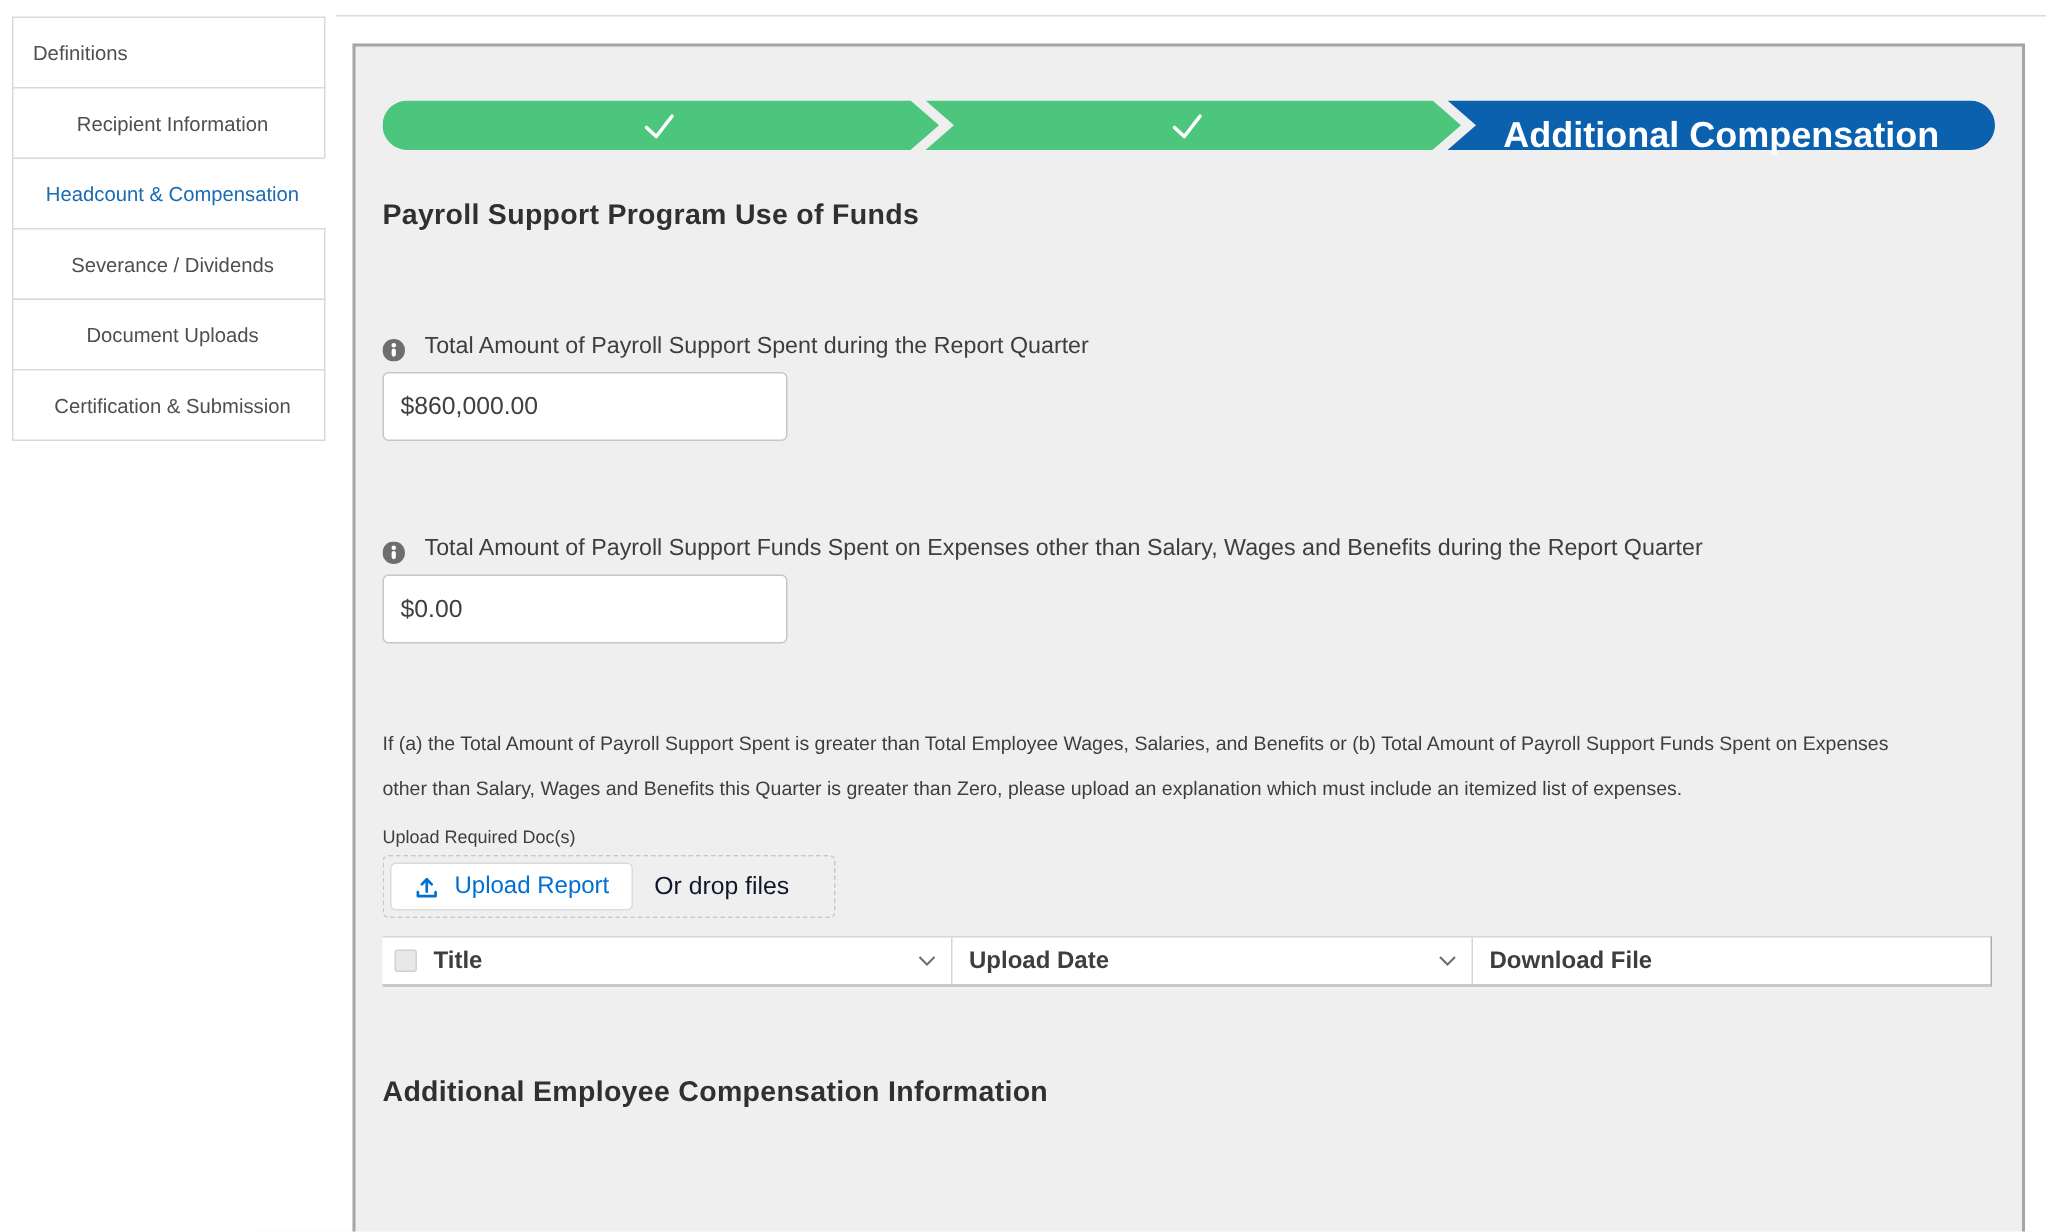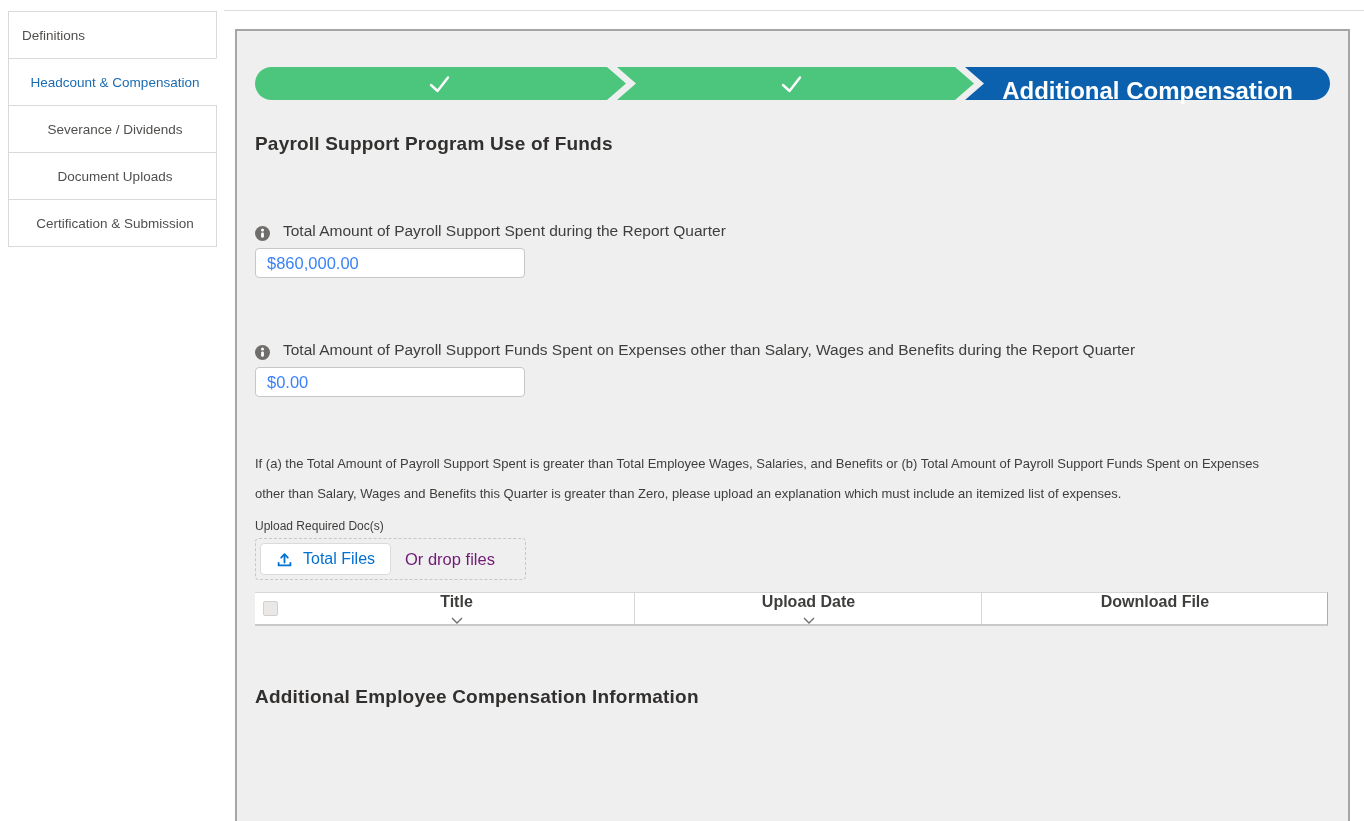--- a/index.html
+++ b/index.html
@@ -63,26 +63,26 @@
   .field.second { margin-top: 58px; }
   .label-row { display: flex; align-items: center; }
   .info-icon { flex: 0 0 15px; margin: 6px 13px 0 0; cursor: pointer; line-height: 0; }
   .field-label {
     font-size: 15.5px; color: #3e3e3c; line-height: 27px; display: block;
   }
   .field-label.w1 { max-width: 470px; }
   .field-label.w2 { max-width: 960px; }
   .money-input {
     display: block; margin: 4px 0 0 0;
-    width: 270px; height: 30px;
+    width: 270px; height: 46px;
     background: #ffffff;
     border: 1px solid #c9c7c5; border-radius: 4px;
     padding: 0 11px;
     font-family: "Liberation Sans", sans-serif;
-    font-size: 16.5px; color: #3b82f6;
+    font-size: 16.5px; color: #404040;
   }
 
   
   .instruction {
     margin-top: 52px;
     max-width: 1010px;
     font-size: 13px; line-height: 30px; color: #3e3e3c;
   }
 
   
@@ -97,21 +97,21 @@
   .upload-btn {
     display: inline-flex; align-items: center; gap: 10px;
     background: #ffffff;
     border: 1px solid #dddbda; border-radius: 4px;
     padding: 6px 15px;
     font-family: "Liberation Sans", sans-serif;
     font-size: 16px; color: #0070d2;
     cursor: pointer;
   }
   .upload-btn svg { display: block; }
-  .drop-text { font-size: 16.5px; color: #701a75; margin: 0 26px 0 14px; }
+  .drop-text { font-size: 16.5px; color: #0f172a; margin: 0 26px 0 14px; }
 
   
   .doc-table {
     margin-top: 12px;
     display: flex; width: 1073px; height: 34px;
     background: #ffffff;
     border-top: 1px solid #d8d6d4;
     border-bottom: 2px solid #cbc9c7;
     border-right: 1px solid #aeacaa;
   }
@@ -123,35 +123,37 @@
     border: 1px solid #d2d0ce;
     border-radius: 2px;
     cursor: pointer;
   }
   .col {
     font-weight: bold; font-size: 16px; color: #3e3e3c;
     justify-content: space-between;
     border-right: 1px solid #d8d6d4;
     padding: 0 10px 0 11px;
     cursor: pointer;
-    flex-direction: column;
   }
   .col-title { width: 350px; padding-left: 4px; }
   .col-upload { width: 347px; }
   .col-download { flex: 1; border-right: none; justify-content: flex-start; }
   .col svg { flex: 0 0 auto; }
 </style>
 </head>
 <body>
 
 <div class="top-divider"></div>
 
 <nav class="sidebar">
   <div class="side-item">
     <span>Definitions</span>
+  </div>
+  <div class="side-item">
+    <span>Recipient Information</span>
   </div>
   <div class="side-item active">
     <span>Headcount &amp; Compensation</span>
   </div>
   <div class="side-item">
     <span>Severance / Dividends</span>
   </div>
   <div class="side-item">
     <span>Document Uploads</span>
   </div>
@@ -209,21 +211,21 @@
 
   <div class="dropzone">
     <button class="upload-btn">
       <span style="line-height:0;">
         <svg width="17" height="17" viewBox="0 0 17 17" fill="none" stroke="#0070d2" stroke-width="1.8" stroke-linecap="round" stroke-linejoin="round">
           <path d="M8.5 11.5 V3.8"></path>
           <path d="M5.2 6.6 L8.5 3.2 L11.8 6.6"></path>
           <path d="M2.6 11.8 V14.4 H14.4 V11.8"></path>
         </svg>
       </span>
-      <span>Total Files</span>
+      <span>Upload Report</span>
     </button>
     <span class="drop-text">Or drop files</span>
   </div>
 
   <div class="doc-table">
     <div class="cell cb-cell">
       <div class="checkbox"></div>
     </div>
     <div class="cell col col-title">
       <span>Title</span>

